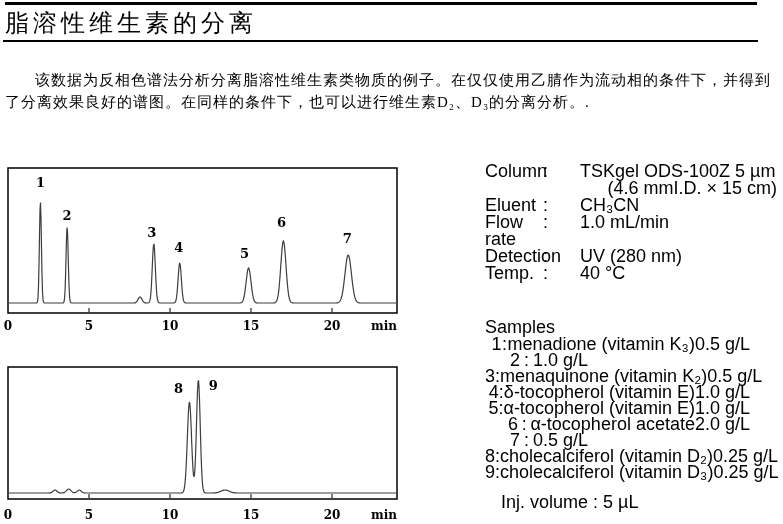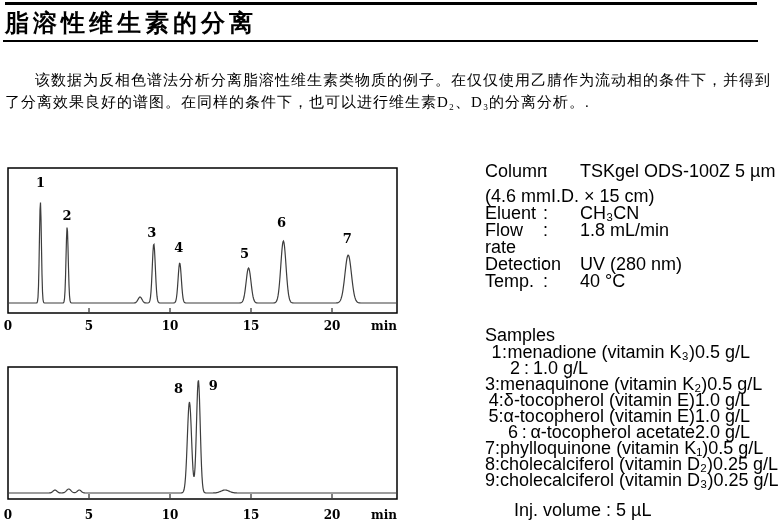--- a/index.html
+++ b/index.html
@@ -2,46 +2,46 @@
 <html><head>
 <meta charset="utf-8">
 <style>
   html,body { margin:0; padding:0; background:#fff; }
   .page { position:relative; width:783px; height:524px; background:#ffffff; color:#000;
           font-family:"Liberation Sans","DejaVu Sans",sans-serif; overflow:hidden; }
 
   .top-rule   { position:absolute; left:5px; top:2px;  width:752px; height:3px; background:#000; }
   .page-title { position:absolute; left:5px; top:7px; margin:0;
                 font-family:"Liberation Serif","DejaVu Serif",serif;
-                font-size:24px; font-weight:bold; letter-spacing:4px; white-space:nowrap; }
+                font-size:24px; font-weight:normal; letter-spacing:4px; white-space:nowrap; }
   .title-rule { position:absolute; left:3px; top:40px; width:755px; height:2px; background:#000; }
 
   .para { position:absolute; left:5px; top:69px; width:778px; margin:0;
           font-family:"Liberation Serif","DejaVu Serif",serif;
           font-size:15px; line-height:22px; letter-spacing:1px; text-indent:2em; }
 
   .chart { position:absolute; }
   .tick-label { font-family:"DejaVu Serif","Liberation Serif",serif; font-size:12px; font-weight:bold; fill:#000; }
   .peak-label { font-family:"DejaVu Serif","Liberation Serif",serif; font-size:13px; font-weight:bold; fill:#000; }
 
   .right-panel { position:absolute; left:485px; top:163px; width:292px;
                  font-size:18px; line-height:17px; }
   .cond-row   { display:flex; }
   .cond-label { width:58px; }
   .cond-colon { width:14px; }
   .cond-value { flex:1; white-space:nowrap;margin-left:23px; }
-  .cond-dims  { text-align:left; white-space:nowrap;margin-top:8px; }
+  .cond-dims  { text-align:right; white-space:nowrap; }
 
   .samples-header { margin-top:37px; }
   .sample-row  { display:flex; line-height:16px; padding-right:27px; }
   .sample-num  { width:35px; text-align:right; }
   .sample-sep  { width:13px; text-align:center; }
   .sample-name { flex:1; white-space:nowrap; }
   .sample-conc { text-align:center; white-space:nowrap; }
-  .inj { margin-top:14px; margin-left:29px; }
+  .inj { margin-top:14px; margin-left:16px; }
 </style>
 </head>
 <body>
 
 <div class="page">
 
   <div class="top-rule"></div>
   <h1 class="page-title">脂溶性维生素的分离</h1>
   <div class="title-rule"></div>
 
@@ -94,21 +94,21 @@
         </div>
         <div class="cond-dims">(4.6 mmI.D. × 15 cm)</div>
         <div class="cond-row">
           <div class="cond-label">Eluent</div>
           <div class="cond-colon">:</div>
           <div class="cond-value">CH₃CN</div>
         </div>
         <div class="cond-row">
           <div class="cond-label">Flow rate</div>
           <div class="cond-colon">:</div>
-          <div class="cond-value">1.8 mL/min</div>
+          <div class="cond-value">1.0 mL/min</div>
         </div>
         <div class="cond-row">
           <div class="cond-label">Detection</div>
           <div class="cond-colon">:</div>
           <div class="cond-value">UV (280 nm)</div>
         </div>
         <div class="cond-row">
           <div class="cond-label">Temp.</div>
           <div class="cond-colon">:</div>
           <div class="cond-value">40 °C</div>
@@ -147,21 +147,20 @@
         </div>
         <div class="sample-row">
           <div class="sample-num">6</div>
           <div class="sample-sep">:</div>
           <div class="sample-name">α-tocopherol acetate</div>
           <div class="sample-conc">2.0 g/L</div>
         </div>
         <div class="sample-row">
           <div class="sample-num">7</div>
           <div class="sample-sep">:</div>
-          <div class="sample-name">phylloquinone (vitamin K₁)</div>
           <div class="sample-conc">0.5 g/L</div>
         </div>
         <div class="sample-row">
           <div class="sample-num">8</div>
           <div class="sample-sep">:</div>
           <div class="sample-name">cholecalciferol (vitamin D₂)</div>
           <div class="sample-conc">0.25 g/L</div>
         </div>
         <div class="sample-row">
           <div class="sample-num">9</div>

